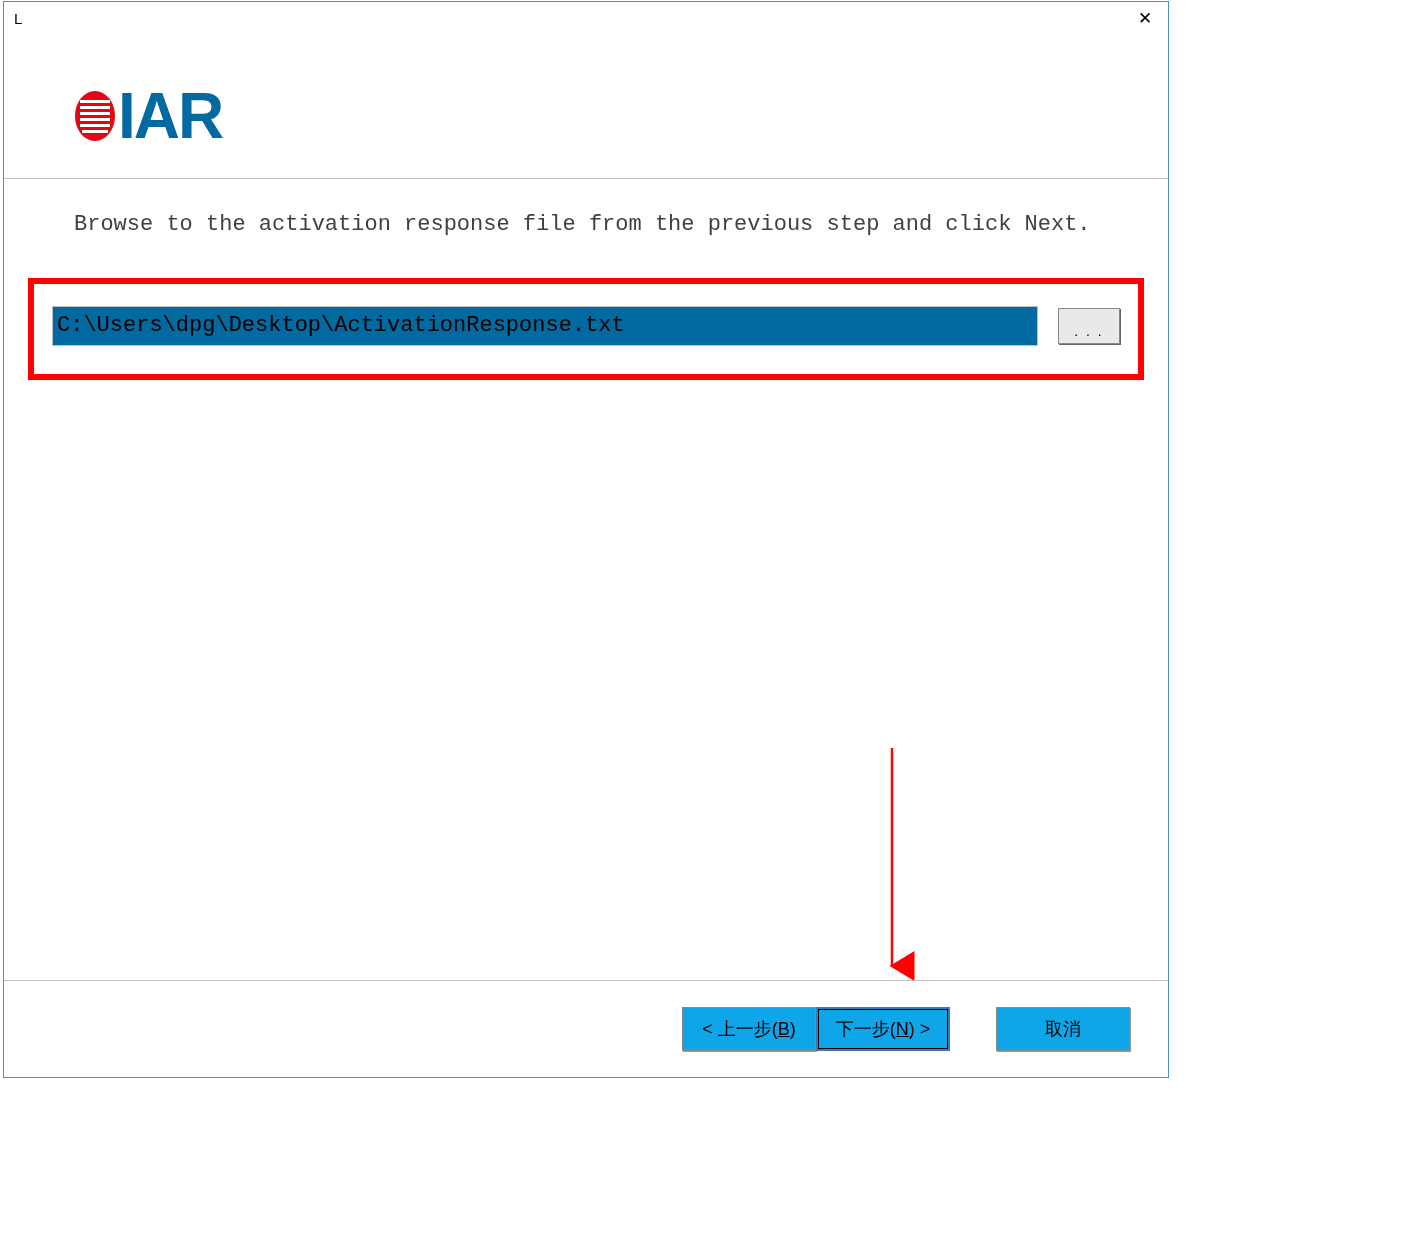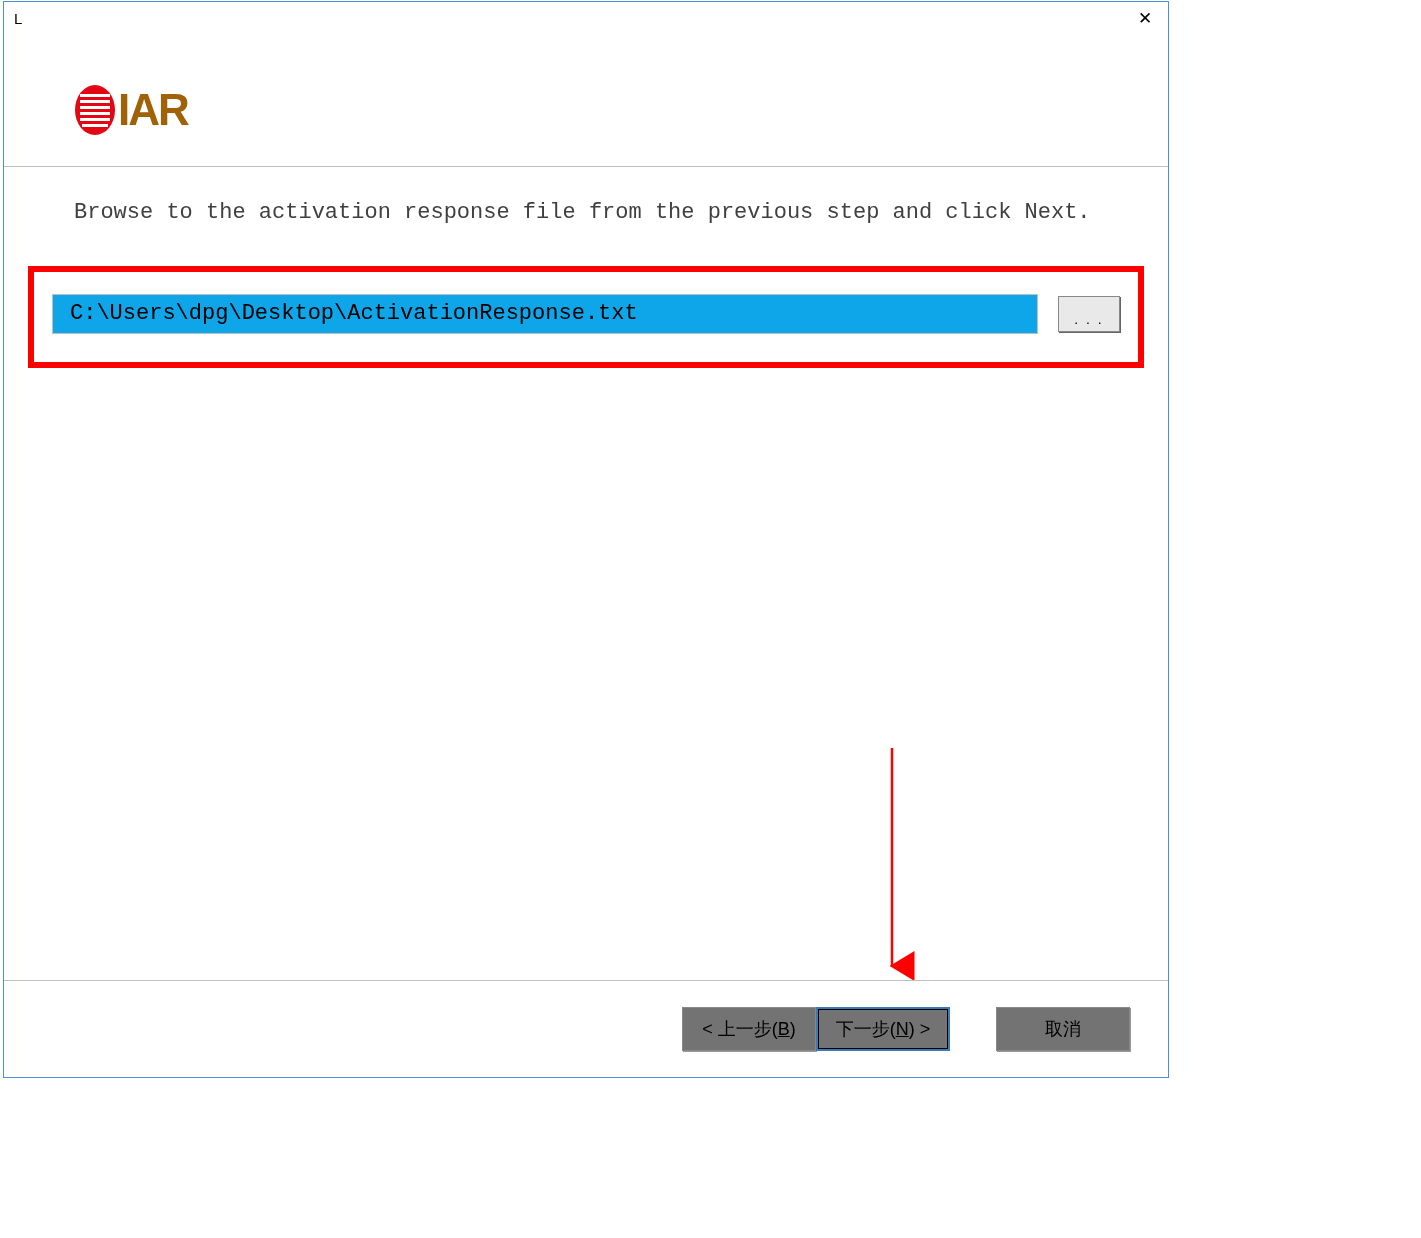--- a/index.html
+++ b/index.html
@@ -70,23 +70,23 @@
       gap: 2px;
     }
     .logo-icon {
       width: 42px;
       height: 52px;
       position: relative;
     }
     .logo-icon svg { display: block; }
     .logo-iar {
       font-family: Arial, sans-serif;
-      font-size: 44px;
+      font-size: 64px;
       font-weight: 900;
-      color: #a16207;
+      color: #0369a1;
       letter-spacing: -2px;
       line-height: 1;
     }
     .logo-systems {
       font-family: "Times New Roman", serif;
       font-size: 36px;
       color: #000;
       letter-spacing: 4px;
       margin-top: -2px;
     }
@@ -102,24 +102,24 @@
       border: 6px solid #ff0000;
       padding: 22px 18px 28px 18px;
       display: flex;
       align-items: center;
       gap: 20px;
     }
     .path-input {
       flex: 1;
       height: 40px;
       border: 1px solid #c0c0c0;
-      background: #0ea5e9;
+      background: #0369a1;
       font-family: "Courier New", monospace;
       font-size: 22px;
-      padding: 4px 17px;
+      padding: 4px 4px;
       color: #000;
     }
     .browse-btn {
       width: 62px;
       height: 36px;
       background: #e9e9e9;
       border: 1px solid #888;
       box-shadow: 1px 1px 0 #666;
       cursor: pointer;
       display: flex;
@@ -144,21 +144,21 @@
       border-top: 1px solid #c0c0c0;
       padding: 26px 38px 26px 0;
       display: flex;
       justify-content: flex-end;
       gap: 0;
       align-items: center;
     }
     .nav-btn {
       height: 44px;
       min-width: 134px;
-      background: #737373;
+      background: #0ea5e9;
       border: 1px solid #888;
       box-shadow: 1px 1px 0 #999;
       cursor: pointer;
       font-family: "Microsoft YaHei", sans-serif;
       font-size: 18px;
       color: #000;
       display: flex;
       align-items: center;
       justify-content: center;
       padding: 0 10px;

